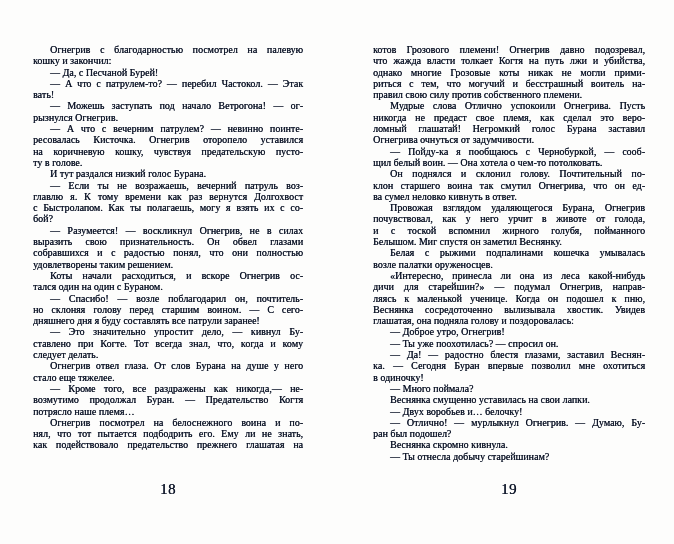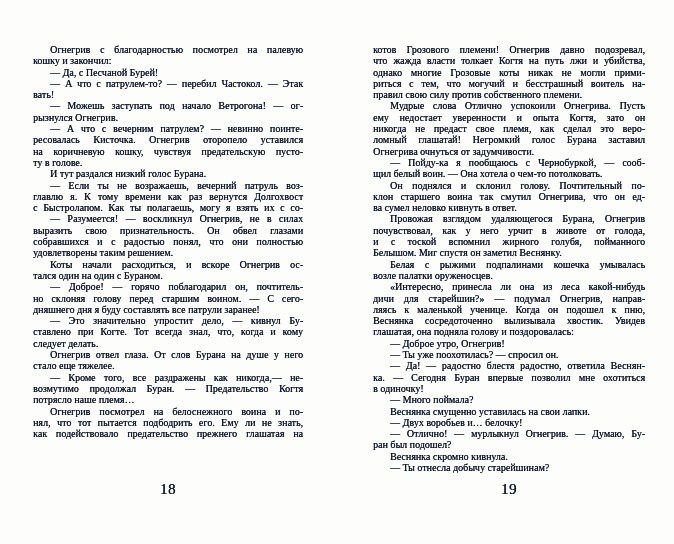--- a/index.html
+++ b/index.html
@@ -71,27 +71,28 @@
         <div class="line indent just">— Можешь заступать под начало Ветрогона! — ог-</div>
         <div class="line">рызнулся Огнегрив.</div>
         <div class="line indent just">— А что с вечерним патрулем? — невинно поинте-</div>
         <div class="line just">ресовалась Кисточка. Огнегрив оторопело уставился</div>
         <div class="line just">на коричневую кошку, чувствуя предательскую пусто-</div>
         <div class="line">ту в голове.</div>
         <div class="line indent">И тут раздался низкий голос Бурана.</div>
         <div class="line indent just">— Если ты не возражаешь, вечерний патруль воз-</div>
         <div class="line just">главлю я. К тому времени как раз вернутся Долгохвост</div>
         <div class="line just">с Быстролапом. Как ты полагаешь, могу я взять их с со-</div>
+        <div class="line">бой?</div>
         <div class="line indent just">— Разумеется! — воскликнул Огнегрив, не в силах</div>
         <div class="line just">выразить свою признательность. Он обвел глазами</div>
         <div class="line just">собравшихся и с радостью понял, что они полностью</div>
         <div class="line">удовлетворены таким решением.</div>
         <div class="line indent just">Коты начали расходиться, и вскоре Огнегрив ос-</div>
         <div class="line">тался один на один с Бураном.</div>
-        <div class="line indent just">— Доброе! — горячо поблагодарил он, почтитель-</div>
+        <div class="line indent just">— Спасибо! — возле поблагодарил он, почтитель-</div>
         <div class="line just">но склоняя голову перед старшим воином. — С сего-</div>
         <div class="line">дняшнего дня я буду составлять все патрули заранее!</div>
         <div class="line indent just">— Это значительно упростит дело, — кивнул Бу-</div>
         <div class="line just">ставлено при Когте. Тот всегда знал, что, когда и кому</div>
         <div class="line">следует делать.</div>
         <div class="line indent just">Огнегрив отвел глаза. От слов Бурана на душе у него</div>
         <div class="line">стало еще тяжелее.</div>
         <div class="line indent just">— Кроме того, все раздражены как никогда,— не-</div>
         <div class="line just">возмутимо продолжал Буран. — Предательство Когтя</div>
         <div class="line">потрясло наше племя…</div>
@@ -103,21 +104,20 @@
   </div>
 
   <div class="page page-right">
     <div class="page-text">
         <div class="line just">котов Грозового племени! Огнегрив давно подозревал,</div>
         <div class="line just">что жажда власти толкает Когтя на путь лжи и убийства,</div>
         <div class="line just">однако многие Грозовые коты никак не могли прими-</div>
         <div class="line just">риться с тем, что могучий и бесстрашный воитель на-</div>
         <div class="line">правил свою силу против собственного племени.</div>
         <div class="line indent just">Мудрые слова Отлично успокоили Огнегрива. Пусть</div>
-        <div class="line just">ему недостает уверенности и опыта Когтя, зато он</div>
         <div class="line just">никогда не предаст свое племя, как сделал это веро-</div>
         <div class="line just">ломный глашатай! Негромкий голос Бурана заставил</div>
         <div class="line">Огнегрива очнуться от задумчивости.</div>
         <div class="line indent just">— Пойду-ка я пообщаюсь с Чернобуркой, — сооб-</div>
         <div class="line">щил белый воин. — Она хотела о чем-то потолковать.</div>
         <div class="line indent just">Он поднялся и склонил голову. Почтительный по-</div>
         <div class="line just">клон старшего воина так смутил Огнегрива, что он ед-</div>
         <div class="line">ва сумел неловко кивнуть в ответ.</div>
         <div class="line indent just">Провожая взглядом удаляющегося Бурана, Огнегрив</div>
         <div class="line just">почувствовал, как у него урчит в животе от голода,</div>
@@ -125,21 +125,21 @@
         <div class="line">Белышом. Миг спустя он заметил Веснянку.</div>
         <div class="line indent just">Белая с рыжими подпалинами кошечка умывалась</div>
         <div class="line">возле палатки оруженосцев.</div>
         <div class="line indent just">«Интересно, принесла ли она из леса какой-нибудь</div>
         <div class="line just">дичи для старейшин?» — подумал Огнегрив, направ-</div>
         <div class="line just">ляясь к маленькой ученице. Когда он подошел к пню,</div>
         <div class="line just">Веснянка сосредоточенно вылизывала хвостик. Увидев</div>
         <div class="line">глашатая, она подняла голову и поздоровалась:</div>
         <div class="line indent">— Доброе утро, Огнегрив!</div>
         <div class="line indent">— Ты уже поохотилась? — спросил он.</div>
-        <div class="line indent just">— Да! — радостно блестя радостно, ответила Веснян-</div>
+        <div class="line indent just">— Да! — радостно блестя глазами, заставил Веснян-</div>
         <div class="line just">ка. — Сегодня Буран впервые позволил мне охотиться</div>
         <div class="line">в одиночку!</div>
         <div class="line indent">— Много поймала?</div>
         <div class="line indent">Веснянка смущенно уставилась на свои лапки.</div>
         <div class="line indent">— Двух воробьев и… белочку!</div>
         <div class="line indent just">— Отлично! — мурлыкнул Огнегрив. — Думаю, Бу-</div>
         <div class="line">ран был подошел?</div>
         <div class="line indent">Веснянка скромно кивнула.</div>
         <div class="line indent">— Ты отнесла добычу старейшинам?</div>
       </div>

